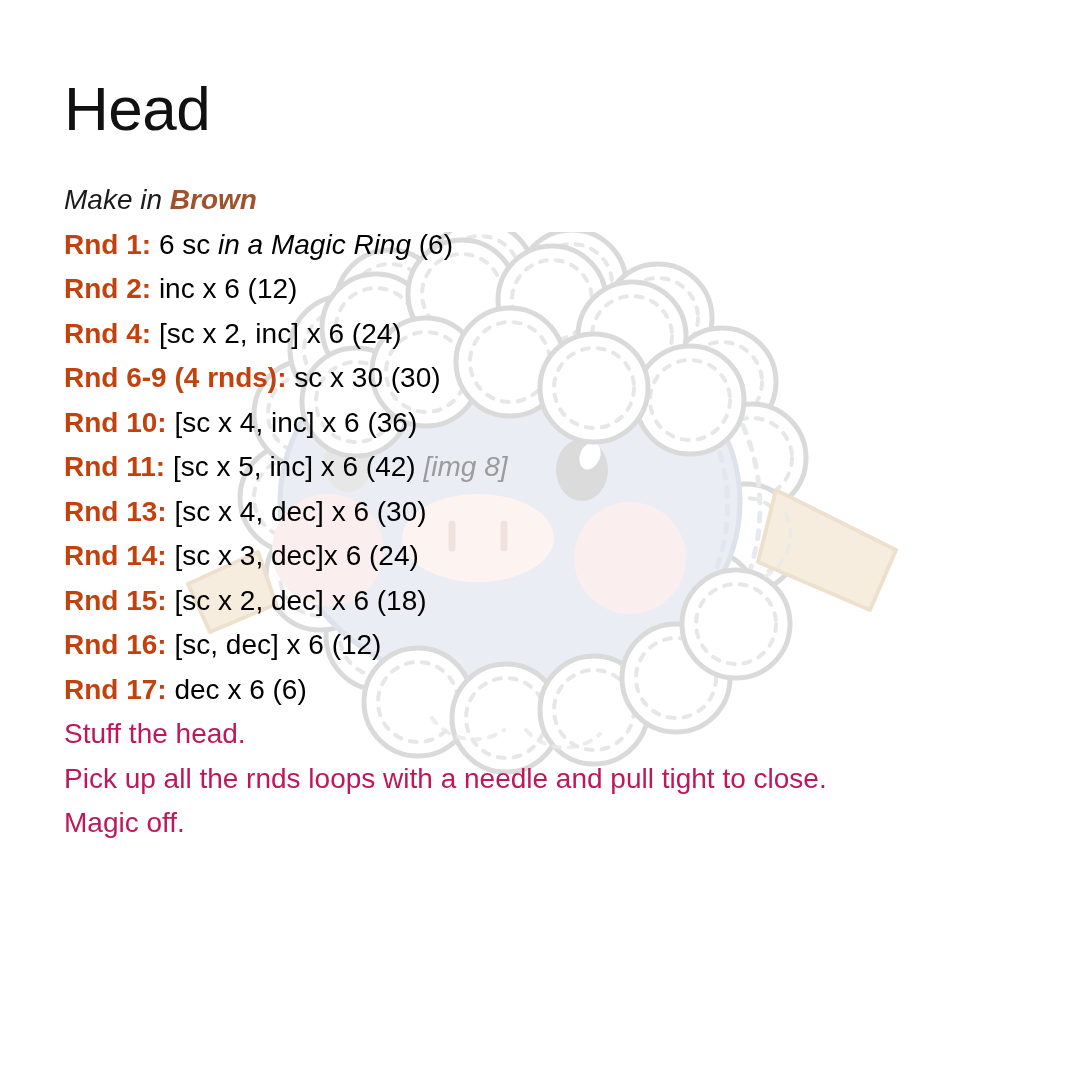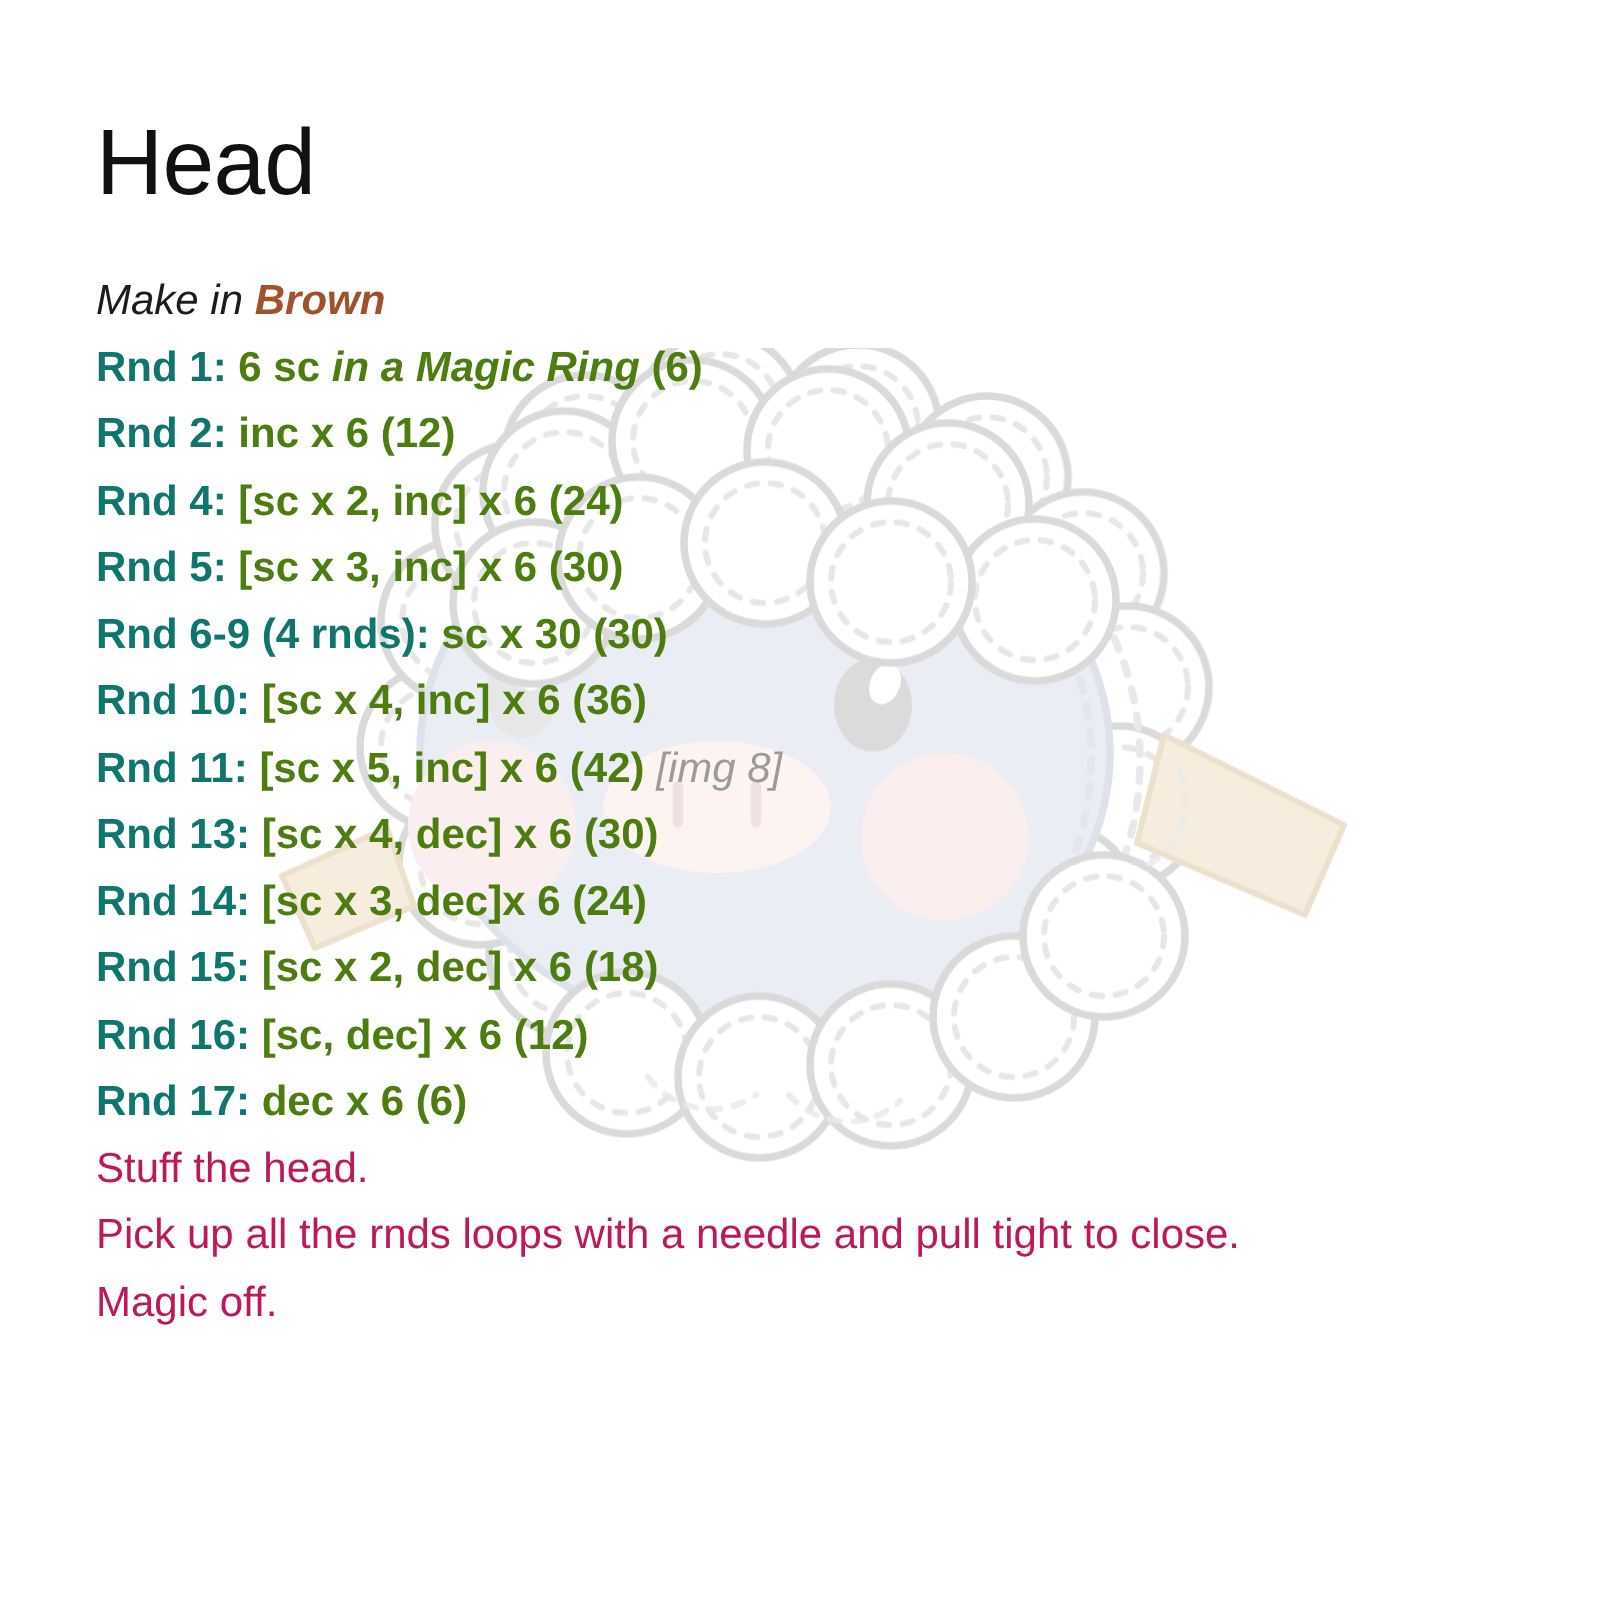--- a/index.html
+++ b/index.html
@@ -54,22 +54,22 @@
     font-size:28px;
     line-height:44.5px;
     color:#1c1c1c;
     white-space:nowrap;
     font-weight:400;
   }
 
   .make-line{ font-style:italic; font-weight:400; }
   .color-name{ font-style:italic; font-weight:700; color:#a0522d; }
 
-  .rnd-label{ font-weight:700; color:#0f766e; }
-  .rnd-text{ font-weight:700; color:#4d7c0f; }
+  .rnd-label{ font-weight:700; color:#c2410c; }
+  .rnd-text{ font-weight:400; color:#000000; }
   .ital{ font-style:italic; }
   .imgref{ font-style:italic; color:#9b9b9b; }
 
   .note-line{ font-weight:400; color:#be185d; }
 </style>
 </head>
 <body>
 
 <div id="page">
 
@@ -175,21 +175,20 @@
     <h1 id="page-title">Head</h1>
 
     <div id="pattern-body">
 
       <div class="line make-line"><span>Make in </span><span class="color-name">Brown</span></div>
 
       <div id="rounds-container">
           <div class="line"><span class="rnd-label">Rnd 1:</span><span class="rnd-text"> 6 sc </span><span class="rnd-text ital">in a Magic Ring</span><span class="rnd-text"> (6)</span></div>
           <div class="line"><span class="rnd-label">Rnd 2:</span><span class="rnd-text"> inc x 6 (12)</span></div>
           <div class="line"><span class="rnd-label">Rnd 4:</span><span class="rnd-text"> [sc x 2, inc] x 6 (24)</span></div>
-          <div class="line"><span class="rnd-label">Rnd 5:</span><span class="rnd-text"> [sc x 3, inc] x 6 (30)</span></div>
           <div class="line"><span class="rnd-label">Rnd 6-9 (4 rnds):</span><span class="rnd-text"> sc x 30 (30)</span></div>
           <div class="line"><span class="rnd-label">Rnd 10:</span><span class="rnd-text"> [sc x 4, inc] x 6 (36)</span></div>
           <div class="line"><span class="rnd-label">Rnd 11:</span><span class="rnd-text"> [sc x 5, inc] x 6 (42) </span><span class="imgref">[img 8]</span></div>
           <div class="line"><span class="rnd-label">Rnd 13:</span><span class="rnd-text"> [sc x 4, dec] x 6 (30)</span></div>
           <div class="line"><span class="rnd-label">Rnd 14:</span><span class="rnd-text"> [sc x 3, dec]x 6 (24)</span></div>
           <div class="line"><span class="rnd-label">Rnd 15:</span><span class="rnd-text"> [sc x 2, dec] x 6 (18)</span></div>
           <div class="line"><span class="rnd-label">Rnd 16:</span><span class="rnd-text"> [sc, dec] x 6 (12)</span></div>
           <div class="line"><span class="rnd-label">Rnd 17:</span><span class="rnd-text"> dec x 6 (6)</span></div>
         </div>
 

